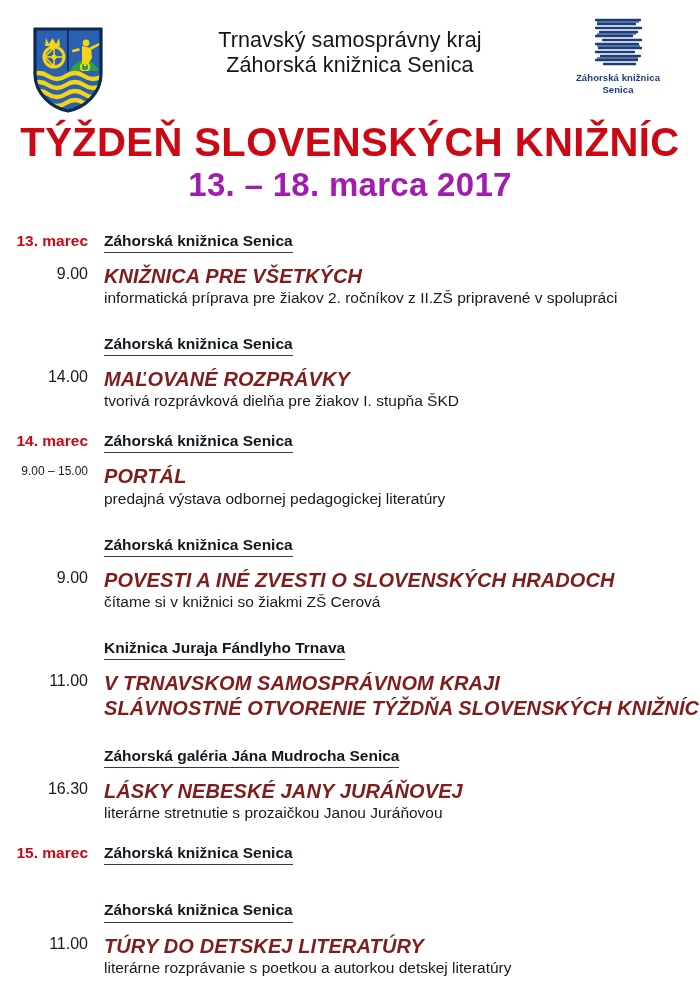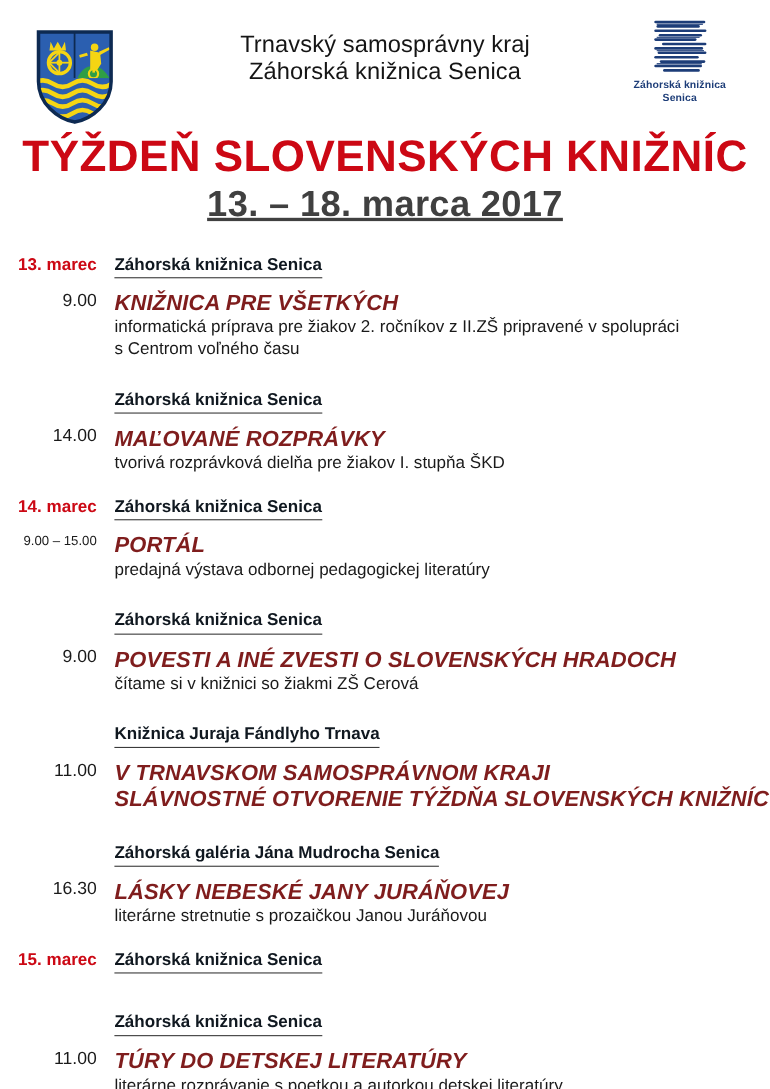--- a/index.html
+++ b/index.html
@@ -83,26 +83,25 @@
     font-size: 40px;
     font-weight: 700;
     color: #cc0814;
     letter-spacing: 0.4px;
     line-height: 1.04;
     white-space: nowrap;
   }
   .title-dates {
     font-size: 33px;
     font-weight: 700;
-    color: #404040;
+    color: #a21caf;
     letter-spacing: 0.3px;
     line-height: 1.18;
     margin-top: 2px;
     white-space: nowrap;
-    text-decoration: underline;
   }
 
   
   .program {
     margin-top: 26px;
     padding: 0 14px 0 0;
   }
   .day {
     margin-bottom: 6px;
   }
@@ -277,21 +276,20 @@
           </div>
           <div class="col-right"><div class="venue">Záhorská knižnica Senica</div></div>
         </div>
         <div class="entry event-block">
           <div class="col-left">
             <div class="time-label">9.00</div>
           </div>
           <div class="col-right">
             <div class="event-title">KNIŽNICA PRE VŠETKÝCH</div>
             <div class="event-desc">informatická príprava pre žiakov 2. ročníkov z II.ZŠ pripravené v spolupráci</div>
-            <div class="event-desc">s Centrom voľného času</div>
           </div>
         </div>
         <div class="gap-after-event"></div>
         <div class="entry venue-row">
           <div class="col-left"></div>
           <div class="col-right"><div class="venue">Záhorská knižnica Senica</div></div>
         </div>
         <div class="entry event-block">
           <div class="col-left">
             <div class="time-label">14.00</div>

